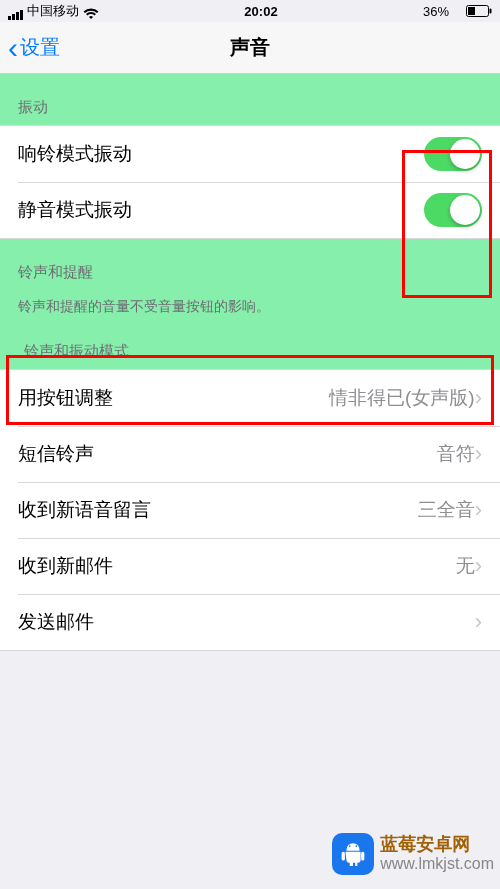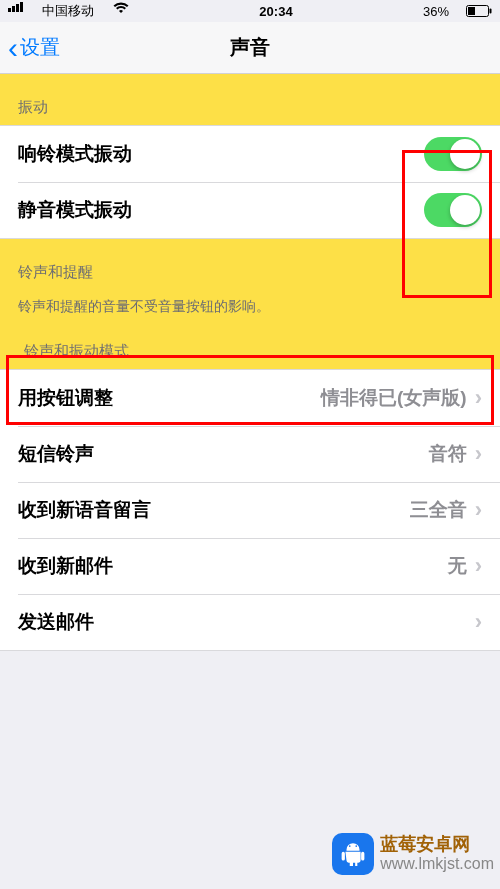--- a/index.html
+++ b/index.html
@@ -13,21 +13,21 @@
     }
     .status-bar {
       height: 22px;
       display: flex;
       align-items: center;
       justify-content: space-between;
       padding: 0 8px;
       font-size: 13px;
       font-weight: 500;
     }
-    .status-left { display: flex; align-items: flex-start; gap: 19px; }
+    .status-left { display: flex; align-items: flex-end; gap: 4px; }
     .status-right { display: flex; align-items: center; gap: 17px; }
     .signal-bars { display:flex; align-items:flex-end; gap:1px; }
     .signal-bars span { width:3px; background:#000; display:block; }
     .signal-bars span:nth-child(1){height:4px;}
     .signal-bars span:nth-child(2){height:6px;}
     .signal-bars span:nth-child(3){height:8px;}
     .signal-bars span:nth-child(4){height:10px;}
     .nav-bar {
       height: 52px;
       background: #f7f7f8;
@@ -46,44 +46,44 @@
     }
     .nav-back-chevron { font-size: 30px; line-height: 1; margin-right: 2px; font-weight:300; }
     .nav-title {
       position: absolute;
       left: 0; right: 0;
       text-align: center;
       font-size: 20px;
       font-weight: 600;
       pointer-events: none;
     }
-    .content { background:#fde047; }
+    .content { background:#86efac; }
     .group-header {
       padding: 24px 18px 8px 18px;
       font-size: 15px;
       color: #6d6d72;
     }
     .group-header.tight { padding-top: 16px; padding-left: 24px; }
     .cell {
       background: #fff;
       min-height: 56px;
       padding: 0 18px;
       display: flex;
       align-items: center;
       justify-content: space-between;
       position: relative;
     }
     .cell + .cell::before {
       content:"";
       position:absolute; top:0; left:18px; right:0; height:1px;
       background:#d9d9dc;
     }
-    .group { border-top:1px solid #d9d9dc; border-bottom:1px solid #d9d9dc;font-weight:bold; }
+    .group { border-top:1px solid #d9d9dc; border-bottom:1px solid #d9d9dc; }
     .cell-label { font-size: 19px; color:#000; }
-    .cell-value { font-size: 19px; color:#8e8e93; margin-right: 8px; }
+    .cell-value { font-size: 19px; color:#8e8e93; }
     .cell-right { display:flex; align-items:center; }
     .chevron { color:#c7c7cc; font-size: 22px; }
     .switch {
       width: 58px; height: 34px; border-radius: 17px; position: relative;
       transition: background .2s;
     }
     .switch.on { background:#4cd964; }
     .switch.off { background:#e5e5ea; }
     .switch .knob {
       position:absolute; top:2px; width:30px; height:30px; border-radius:50%;
@@ -134,21 +134,21 @@
         <span></span>
         <span></span>
         <span></span>
         <span></span>
       </span>
     <span>中国移动</span>
     <svg width="16" height="12" viewBox="0 0 16 12">
         <path d="M8 11 L6 9 A3 3 0 0 1 10 9 Z M3 6 A7 7 0 0 1 13 6 L11.5 7.5 A5 5 0 0 0 4.5 7.5 Z M0.5 3.5 A11 11 0 0 1 15.5 3.5 L14 5 A9 9 0 0 0 2 5 Z" fill="#000"></path>
       </svg>
   </div>
-  <div style="font-weight:600;">20:34</div>
+  <div style="font-weight:600;">20:02</div>
   <div class="status-right">
     <span>36%</span>
     <svg width="26" height="12" viewBox="0 0 26 12">
         <rect x="0.5" y="0.5" width="22" height="11" rx="2" fill="none" stroke="#000"></rect>
         <rect x="2" y="2" width="7" height="8" fill="#000"></rect>
         <rect x="23.5" y="3.5" width="2" height="5" rx="1" fill="#000"></rect>
       </svg>
   </div>
 </div>
 

